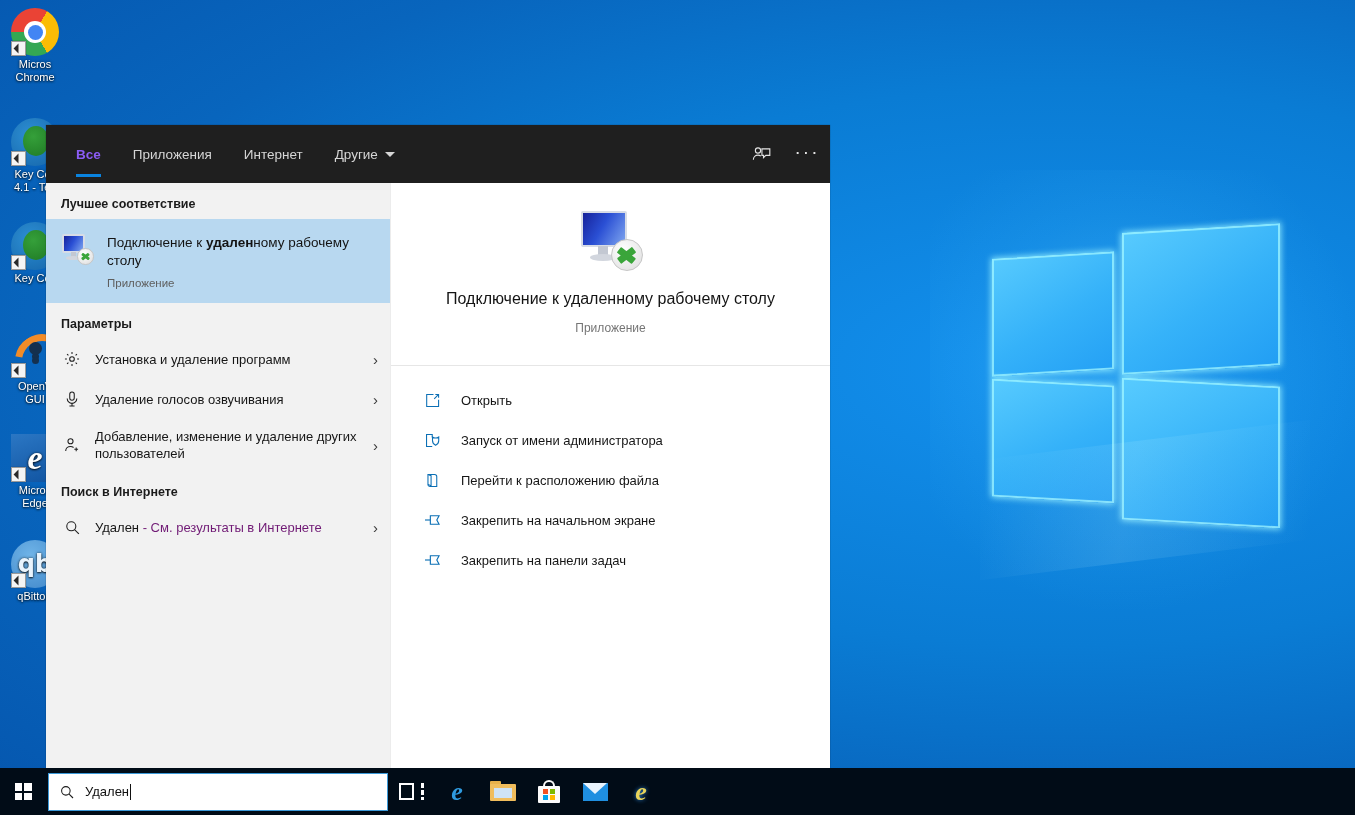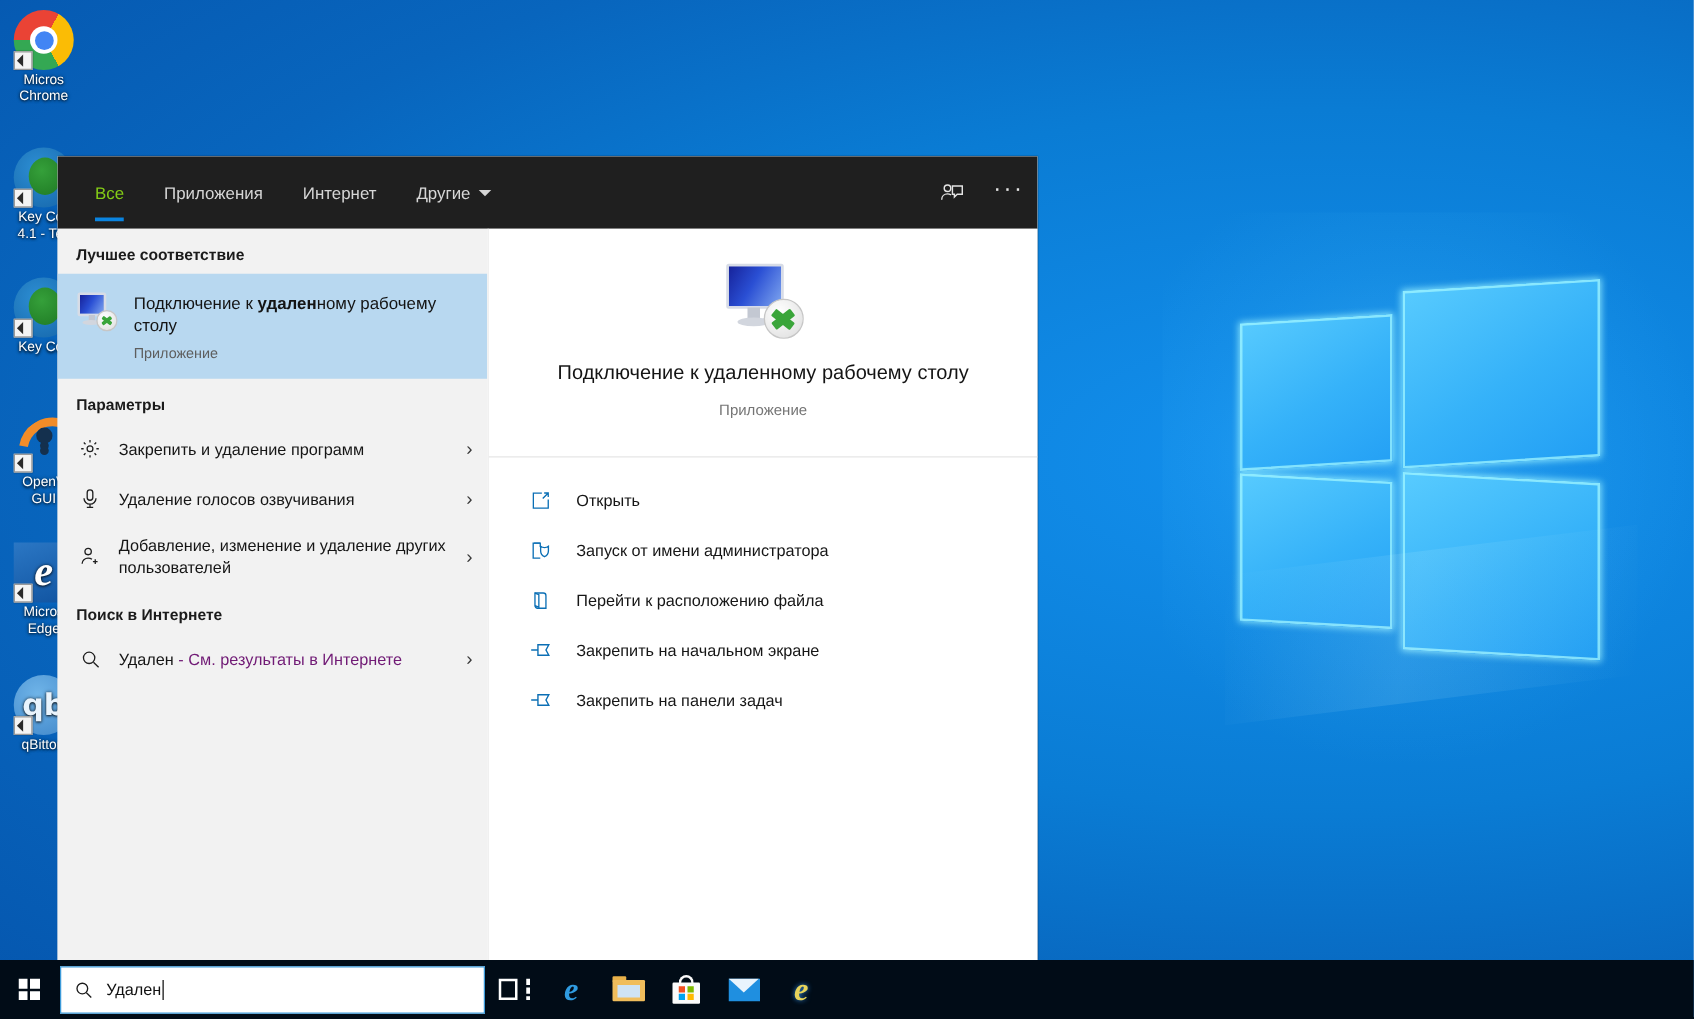--- a/index.html
+++ b/index.html
@@ -137,21 +137,21 @@
   }
   .tab {
     position: relative;
     display: flex; align-items: center;
     padding: 0 16px;
     color: #d6d6d6;
     font-size: 13.5px;
     cursor: default;
     white-space: nowrap;
   }
-  .tab.active { color: #84cc16; font-weight: normal; }
+  .tab.active { color: #8b5cf6; font-weight: bold; }
   .tab.active::after {
     content: "";
     position: absolute; left: 16px; right: 16px; bottom: 6px;
     height: 3px; background: #0a84e0;
   }
   .caret {
     display: inline-block; margin-left: 7px;
     width: 0; height: 0;
     border-left: 5px solid transparent;
     border-right: 5px solid transparent;
@@ -461,21 +461,21 @@
 
       <div class="section-head">Параметры</div>
 
       <div class="opt-row">
         <span class="opt-ico">
           <svg width="18" height="18" viewBox="0 0 24 24" fill="none" stroke="currentColor" stroke-width="1.4">
             <circle cx="12" cy="12" r="3.1"></circle>
             <path d="M12 2.6v2.6M12 18.8v2.6M21.4 12h-2.6M5.2 12H2.6M18.6 5.4l-1.8 1.8M7.2 16.8l-1.8 1.8M18.6 18.6l-1.8-1.8M7.2 7.2L5.4 5.4"></path>
           </svg>
         </span>
-        <span class="opt-label"><span>Закрепить и </span><b>удаление</b><span> программ</span></span>
+        <span class="opt-label"><span>Установка и </span><b>удаление</b><span> программ</span></span>
         <span class="chev">›</span>
       </div>
 
       <div class="opt-row">
         <span class="opt-ico">
           <svg width="18" height="18" viewBox="0 0 24 24" fill="none" stroke="currentColor" stroke-width="1.4">
             <rect x="9" y="2.6" width="6" height="11" rx="3"></rect>
             <path d="M5.6 11.4a6.4 6.4 0 0 0 12.8 0"></path>
             <path d="M12 17.8v3.4M8.6 21.2h6.8"></path>
           </svg>

